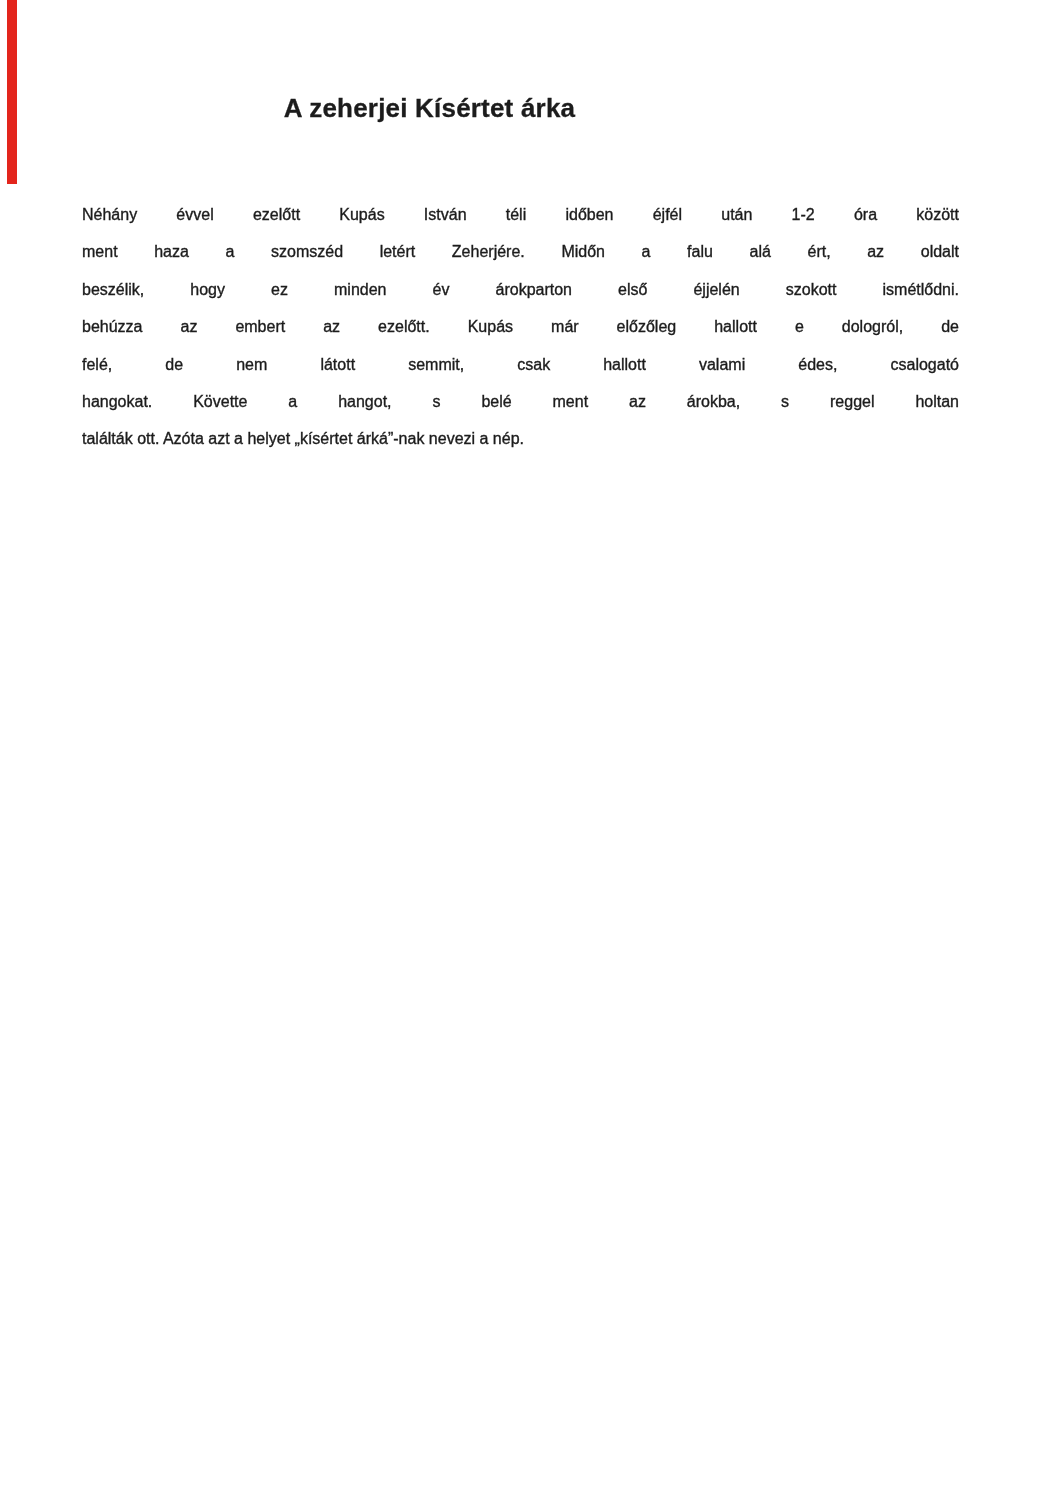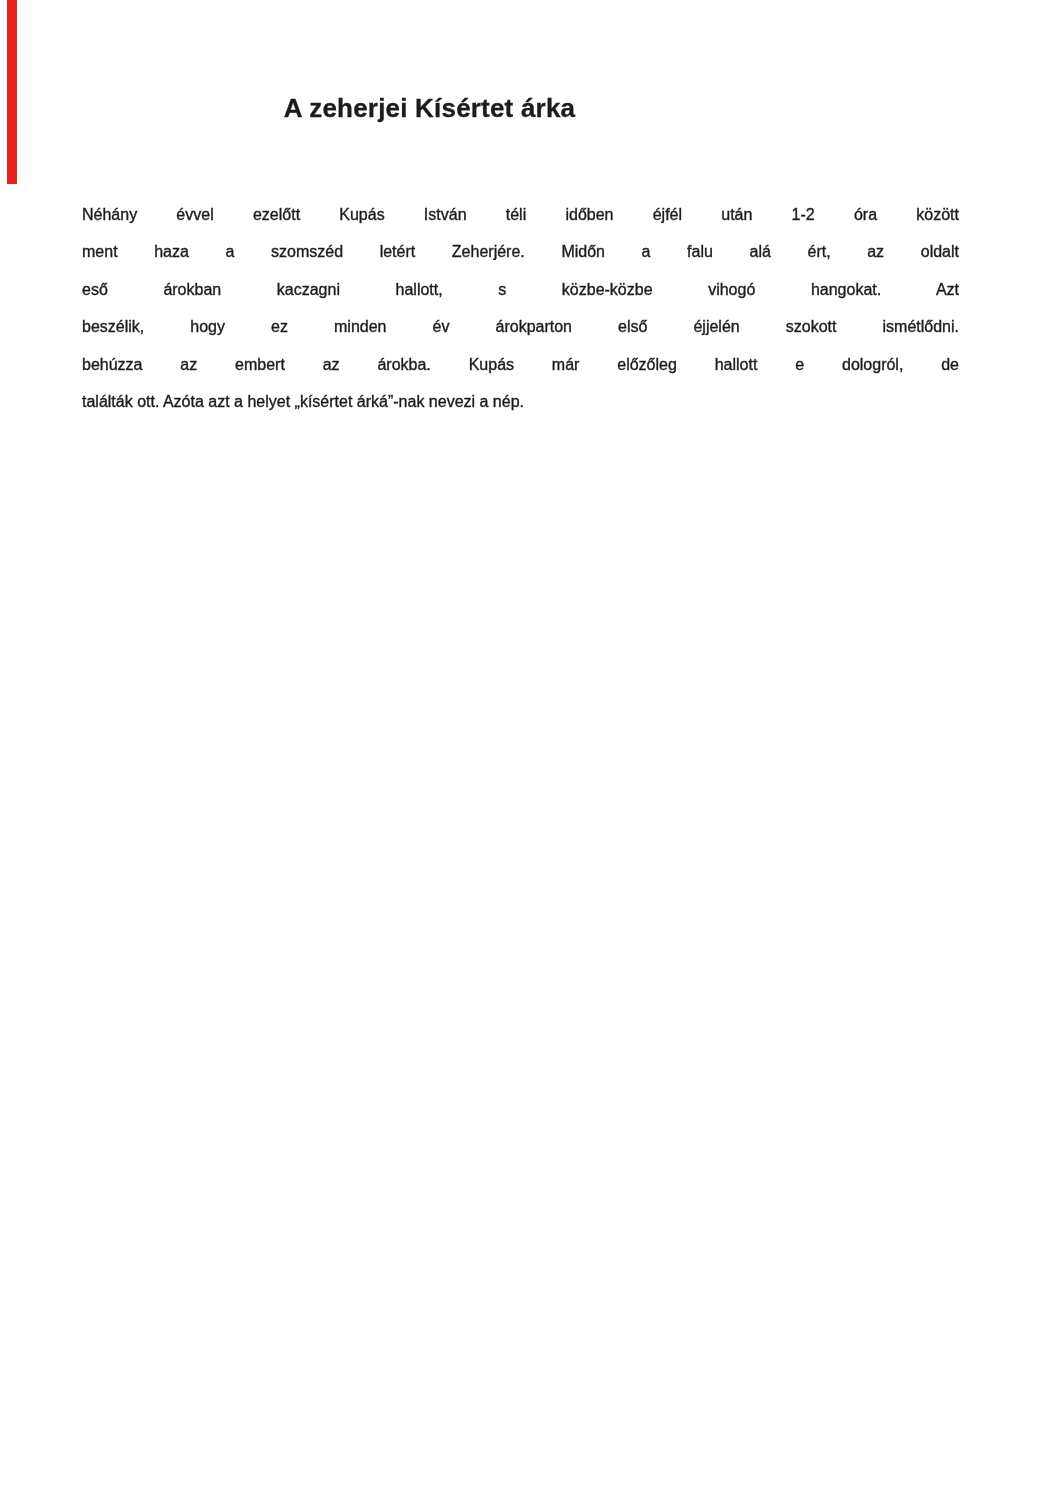--- a/index.html
+++ b/index.html
@@ -61,19 +61,20 @@
 
 <div class="page">
 
   <div class="red-mark"></div>
 
   <div class="doc-title">A zeherjei Kísértet árka</div>
 
   <div class="paragraph">
     <div class="p-line">Néhány évvel ezelőtt Kupás István téli időben éjfél után 1-2 óra között</div>
     <div class="p-line">ment haza a szomszéd letért Zeherjére. Midőn a falu alá ért, az oldalt</div>
-    <div class="p-line">eső árokban kaczagni hallott, s közbe-közbe vihogó hangokat. Azt</div>
     <div class="p-line">beszélik, hogy ez minden év árokparton első éjjelén szokott ismétlődni.</div>
-    <div class="p-line">behúzza az embert az árokba. Kupás már előzőleg hallott e dologról, de</div>
+    <div class="p-line">behúzza az embert az ezelőtt. Kupás már előzőleg hallott e dologról, de</div>
+    <div class="p-line">felé, de nem látott semmit, csak hallott valami édes, csalogató</div>
+    <div class="p-line">hangokat. Követte a hangot, s belé ment az árokba, s reggel holtan</div>
     <div class="p-line last">találták ott. Azóta azt a helyet „kísértet árká”-nak nevezi a nép.</div>
   </div>
 
 </div>
 
 </body></html>

